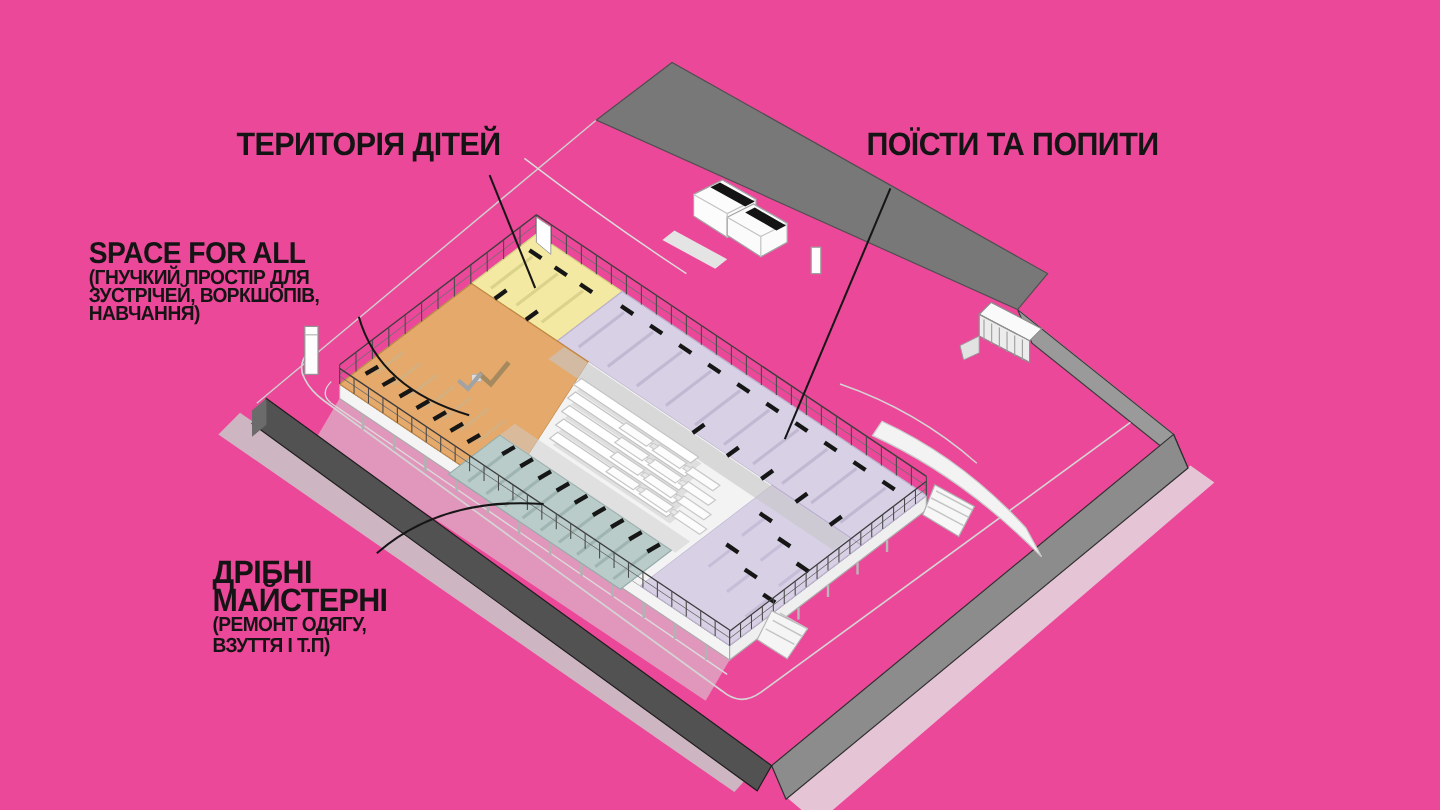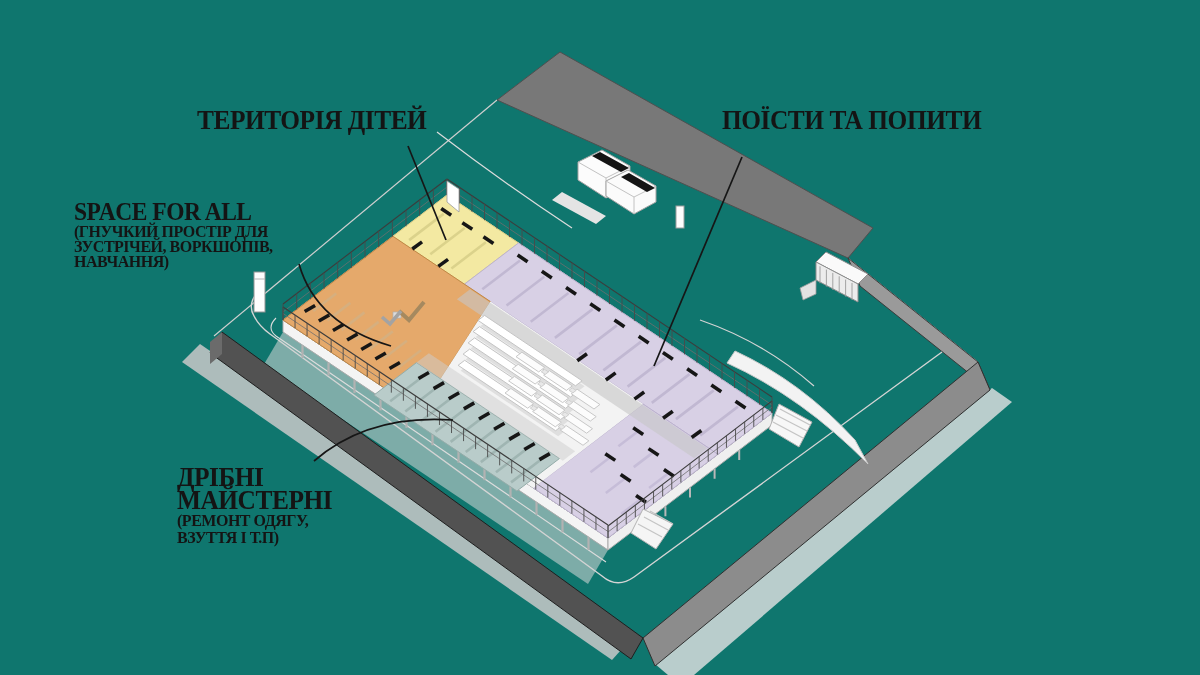--- a/index.html
+++ b/index.html
@@ -1,17 +1,17 @@
 <!DOCTYPE html>
 <html><head>
 <meta charset="utf-8">
 <style>
   html,body{margin:0;padding:0;background:#fff;}
-  #stage{position:relative;width:1200px;height:675px;background:#0f766e;overflow:hidden;
-         font-family:Liberation Serif, serif;}
+  #stage{position:relative;width:1200px;height:675px;background:#ec4899;overflow:hidden;
+         font-family:Liberation Sans, sans-serif;}
   #stage svg{position:absolute;left:0;top:0;}
   .lbl{position:absolute;color:#141414;font-weight:bold;white-space:nowrap;
        transform:scaleX(0.94);transform-origin:left top;letter-spacing:-0.5px;}
   .lbl-main{font-size:27px;line-height:27px;}
   .lbl .t1{font-size:25px;line-height:25px;}
   .lbl .t1b{font-size:27px;line-height:23px;}
   .lbl .t2{font-size:17px;line-height:15px;}
   .lbl .t2b{font-size:17px;line-height:17px;}
 </style>
 </head>

